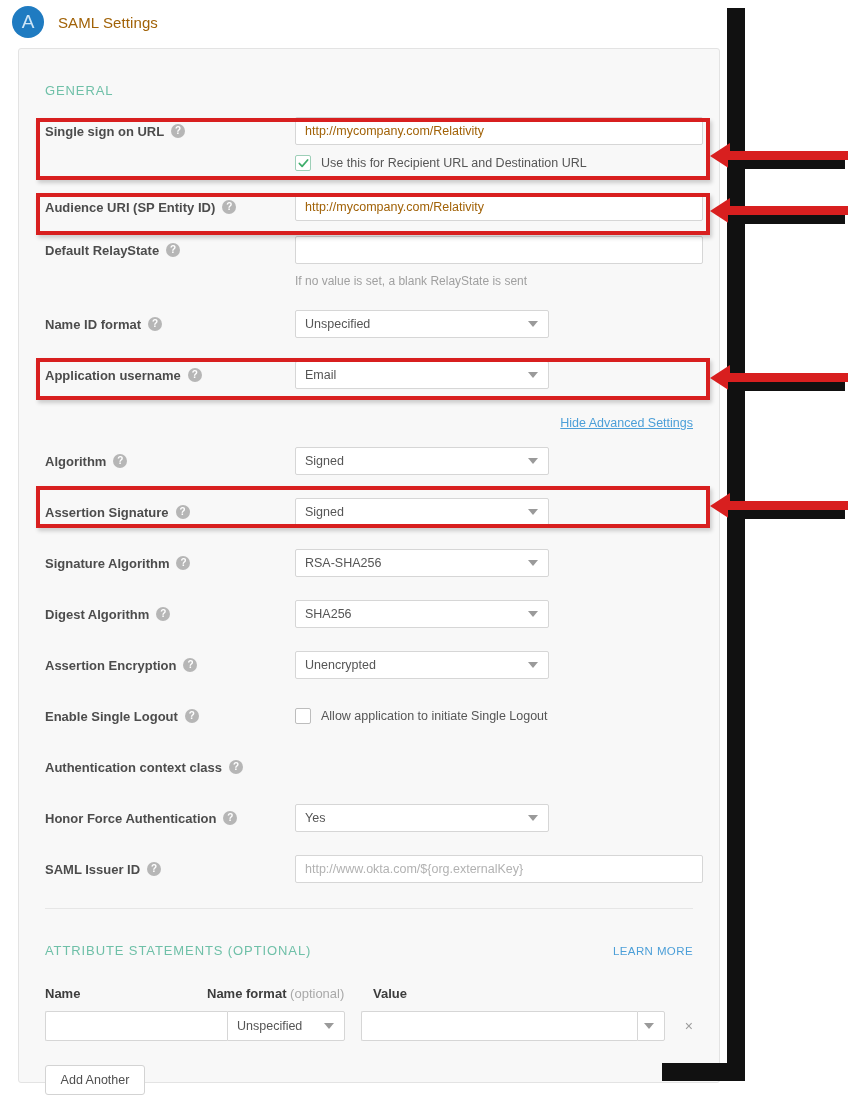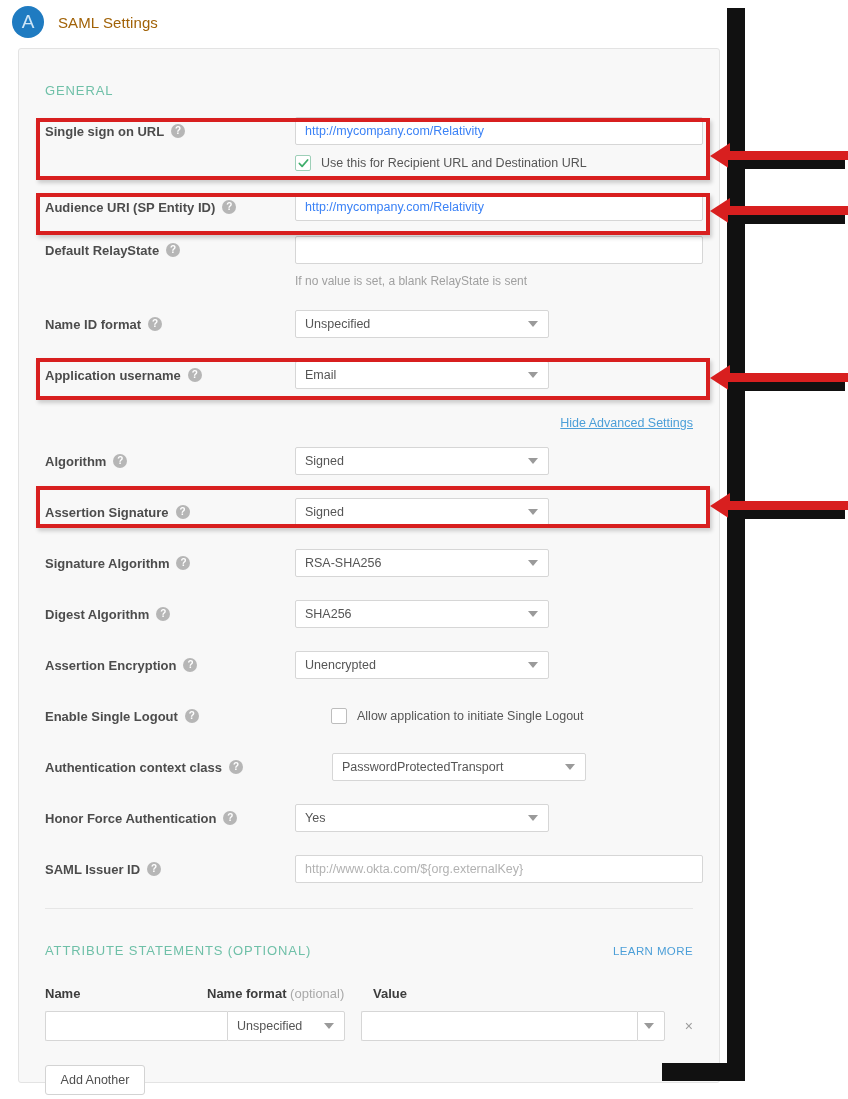--- a/index.html
+++ b/index.html
@@ -58,21 +58,21 @@
     display: inline-flex; align-items: center; justify-content: center;
     width: 14px; height: 14px; border-radius: 50%;
     background: #b6b6b6; color: #ffffff;
     font-size: 10px; font-weight: bold; margin-left: 7px;
     line-height: 1; cursor: pointer;
   }
 
   
   .txt {
     height: 28px; border: 1px solid #d6d6d6; background: #ffffff;
-    border-radius: 2px; font-size: 12.5px; color: #3b82f6;
+    border-radius: 2px; font-size: 12.5px; color: #a16207;
     padding: 0 9px; outline: none;
     font-family: "Liberation Sans", sans-serif;
   }
   .txt::placeholder { color: #b2b2b2; }
   .txt-wide { width: 408px; }
 
   .sel {
     height: 28px; width: 254px;
     border: 1px solid #d6d6d6; background: #ffffff; border-radius: 2px;
     font-size: 12.5px; color: #555555;
@@ -327,44 +327,38 @@
         </div>
         <div class="row-field">
           <div class="sel">
             <span>Unencrypted</span>
             <span class="caret"></span>
           </div>
         </div>
       </div>
 
       
-      <div class="row" style="margin-top:17px;gap:36px;">
+      <div class="row" style="margin-top:17px;">
         <div class="row-label">
           <span>Enable Single Logout</span>
           <span class="qmark">?</span>
         </div>
         <div class="row-field">
           <div class="cbrow">
             <div class="cbox"></div>
             <div class="cblabel">Allow application to initiate Single Logout</div>
           </div>
         </div>
       </div>
 
       
       <div class="row" style="margin-top:17px;gap:37px;">
         <div class="row-label">
           <span>Authentication context class</span>
           <span class="qmark">?</span>
-        </div>
-        <div class="row-field">
-          <div class="sel">
-            <span>PasswordProtectedTransport</span>
-            <span class="caret"></span>
-          </div>
         </div>
       </div>
 
       
       <div class="row" style="margin-top:17px;text-align:center;">
         <div class="row-label">
           <span>Honor Force Authentication</span>
           <span class="qmark">?</span>
         </div>
         <div class="row-field">

